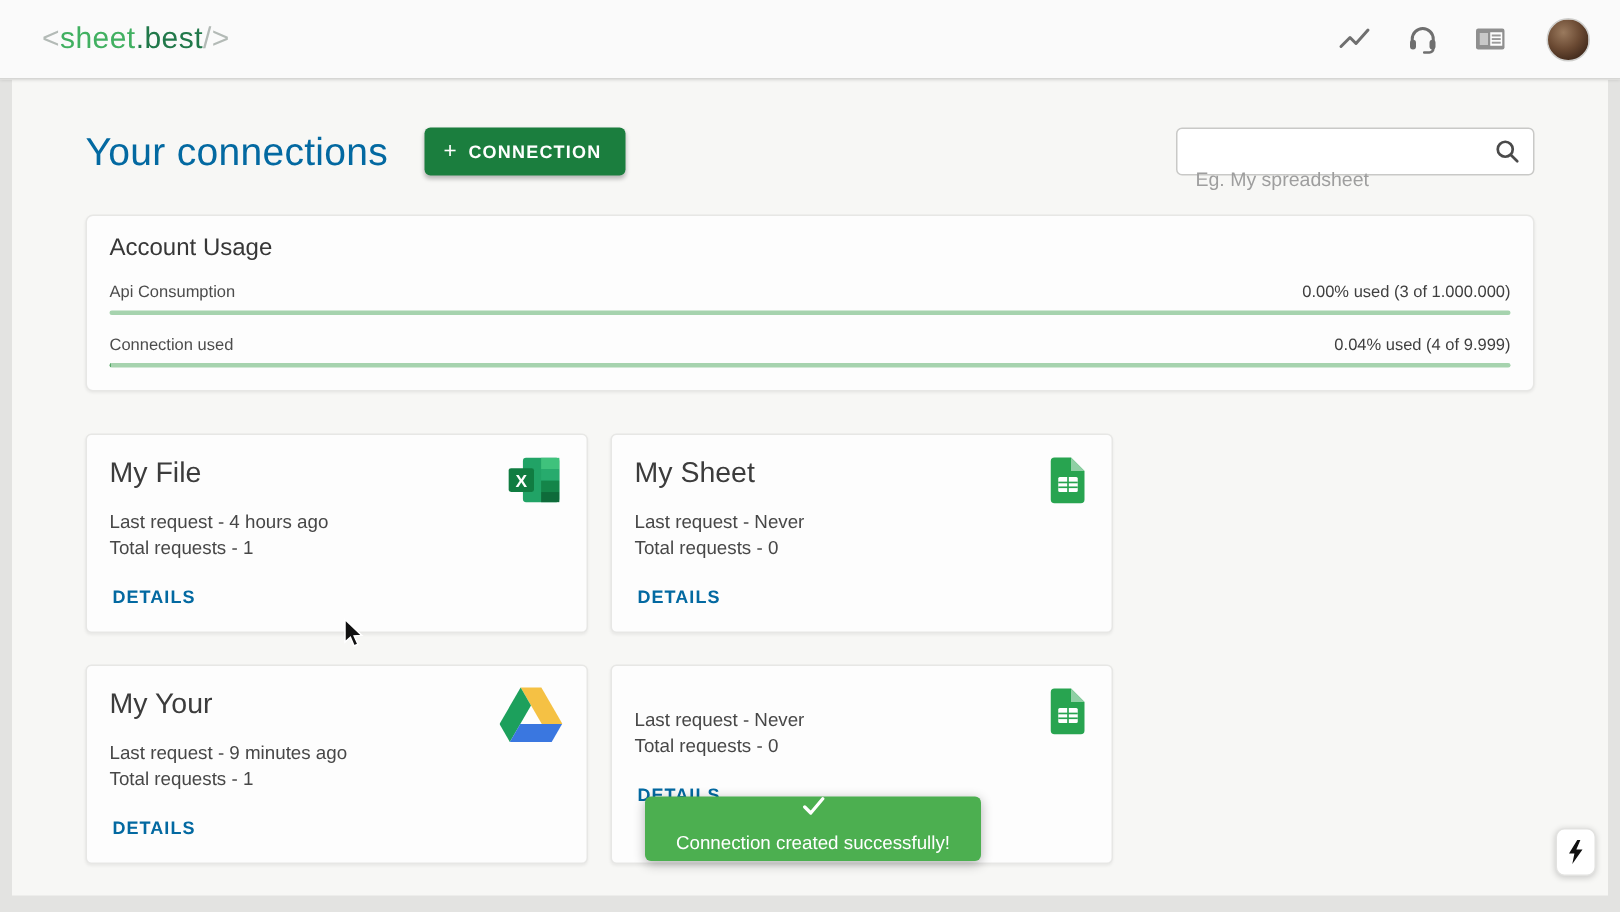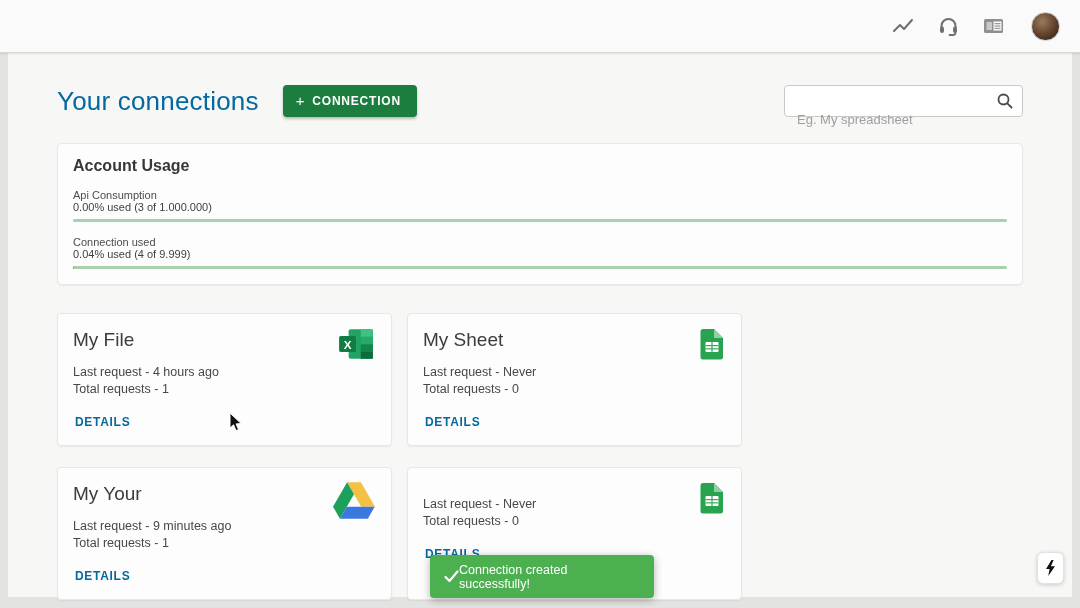--- a/index.html
+++ b/index.html
@@ -57,23 +57,23 @@
     font-family:"Liberation Sans", sans-serif; color:#444; background:transparent;margin-top:36px;
   }
   .search-box input::placeholder { color:#9e9e9e; }
   
   .usage-card {
     margin-top:26px; background:#fdfdfd;
     border:1px solid #e7e7e5; border-radius:5px;
     box-shadow:0 1px 2px rgba(0,0,0,.06);
     padding:13px 15px 15px 15px;
   }
-  .usage-title { font-size:16px; font-weight:bold; color:#373737; }
+  .usage-title { font-size:16px; font-weight:normal; color:#373737; }
   .metric { margin-top:14px; }
-  .metric-row { display:flex; align-items:baseline; justify-content:space-between;flex-direction:column; }
+  .metric-row { display:flex; align-items:baseline; justify-content:space-between; }
   .metric-label { font-size:11px; color:#4c4c4c; }
   .metric-usage { font-size:11px; color:#3f3f3f; }
   .metric-bar { margin-top:6px; height:3px; background:#a6d3ae; border-radius:2px; position:relative; overflow:hidden; }
   .metric-fill { position:absolute; left:0; top:0; bottom:0; background:#57a869; }
   
   .cards { margin-top:28px; display:flex; flex-wrap:wrap; gap:21px 15px; }
   .card {
     width:335px; min-height:133px; background:#fdfdfd;
     border:1px solid #e7e7e5; border-radius:4px;
     box-shadow:0 1px 2px rgba(0,0,0,.06);
@@ -83,40 +83,43 @@
   .card-icon { position:absolute; top:14px; right:16px; }
   .card-meta { margin-top:13px; font-size:12.5px; color:#474747; line-height:17px; }
   .details-link {
     display:inline-block; margin-top:15px;
     font-size:12px; font-weight:bold; letter-spacing:.7px;
     color:#0369a1; cursor:pointer; background:none; border:none;
     font-family:"Liberation Sans", sans-serif; padding:2px 2px;
   }
   
   .toast {
-    position:absolute; left:430px; top:555px; width:224px; height:43px;
+    position:absolute; left:430px; top:531px; width:224px; height:43px;
     background:#4caf50; border-radius:4px;
     box-shadow:0 2px 8px rgba(0,0,0,.30);
-    display:flex; align-items:center; gap:0; padding:0 14px;
-    color:#fff; font-size:12.5px; z-index:5;
+    display:flex; align-items:center; gap:11px; padding:0 14px;
+    color:#fff; font-size:12.5px; z-index:5;flex-direction:column;
   }
   
   .bolt-btn {
     position:absolute; left:1037px; top:552px; width:27px; height:32px;
     background:#fff; border:1px solid #e2e2e0; border-radius:6px;
     box-shadow:0 1px 4px rgba(0,0,0,.18);
     display:flex; align-items:center; justify-content:center; cursor:pointer; z-index:5;
   }
   
   .cursor { position:absolute; left:229px; top:412px; z-index:9; pointer-events:none; }
 </style>
 </head>
 <body>
 
 <div class="header">
+  <div class="logo">
+    <span class="bracket">&lt;</span><span class="brand-name">sheet</span><span class="brand-tld">.best</span><span class="bracket">/&gt;</span>
+  </div>
   <div class="header-actions">
     <span class="hicon">
       <svg width="22" height="20" viewBox="0 0 22 20">
           <polyline points="2,15 8,9 12,13 20,4" fill="none" stroke="#6f6f6f" stroke-width="2" stroke-linecap="round" stroke-linejoin="round"></polyline>
         </svg>
     </span>
     <span class="hicon">
       <svg width="21" height="22" viewBox="0 0 21 22">
         <path d="M3.5 13 v-2 a7 7 0 0 1 14 0 v2" fill="none" stroke="#6f6f6f" stroke-width="2"></path>
         <rect x="2" y="11.5" width="4" height="6.5" rx="2" fill="#6f6f6f"></rect>

